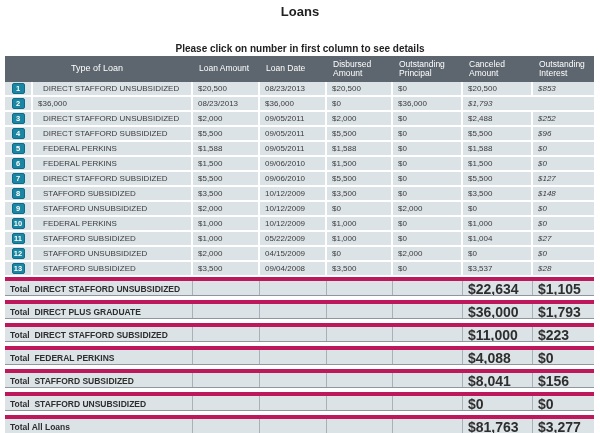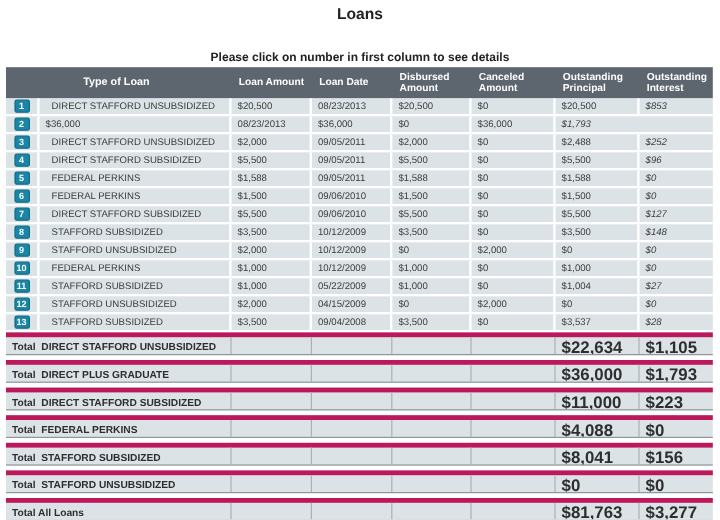--- a/index.html
+++ b/index.html
@@ -33,21 +33,21 @@
 
   
   .hdr {
     background: #5d666e;
     height: 26px;
     align-items: center;
   }
   .hc {
     color: #ffffff;
     font-size: 8.5px;
-    font-weight: bold;
+    font-weight: normal;
     line-height: 9.5px;
     padding-left: 6px;
     padding-right: 4px;
   }
   .hc-type {
     grid-column: 1 / 3;
     text-align: center;
     padding-left: 0;
     font-size: 9px;
   }
@@ -127,22 +127,22 @@
 <div class="page">
   <div class="page-title">Loans</div>
   <div class="instruction">Please click on number in first column to see details</div>
 
   <div class="tbl">
     <div class="grid-row hdr">
       <div class="hc hc-type">Type of Loan</div>
       <div class="hc">Loan Amount</div>
       <div class="hc">Loan Date</div>
       <div class="hc">Disbursed Amount</div>
+      <div class="hc">Outstanding Principal</div>
       <div class="hc">Canceled Amount</div>
-      <div class="hc">Outstanding Principal</div>
       <div class="hc">Outstanding Interest</div>
     </div>
 
     <div id="rows">
   <div class="grid-row row">
     <div class="c num-c"><span class="badge">1</span></div>
     <div class="c type-c">DIRECT STAFFORD UNSUBSIDIZED</div>
     <div class="c">$20,500</div>
     <div class="c">08/23/2013</div>
     <div class="c">$20,500</div>

